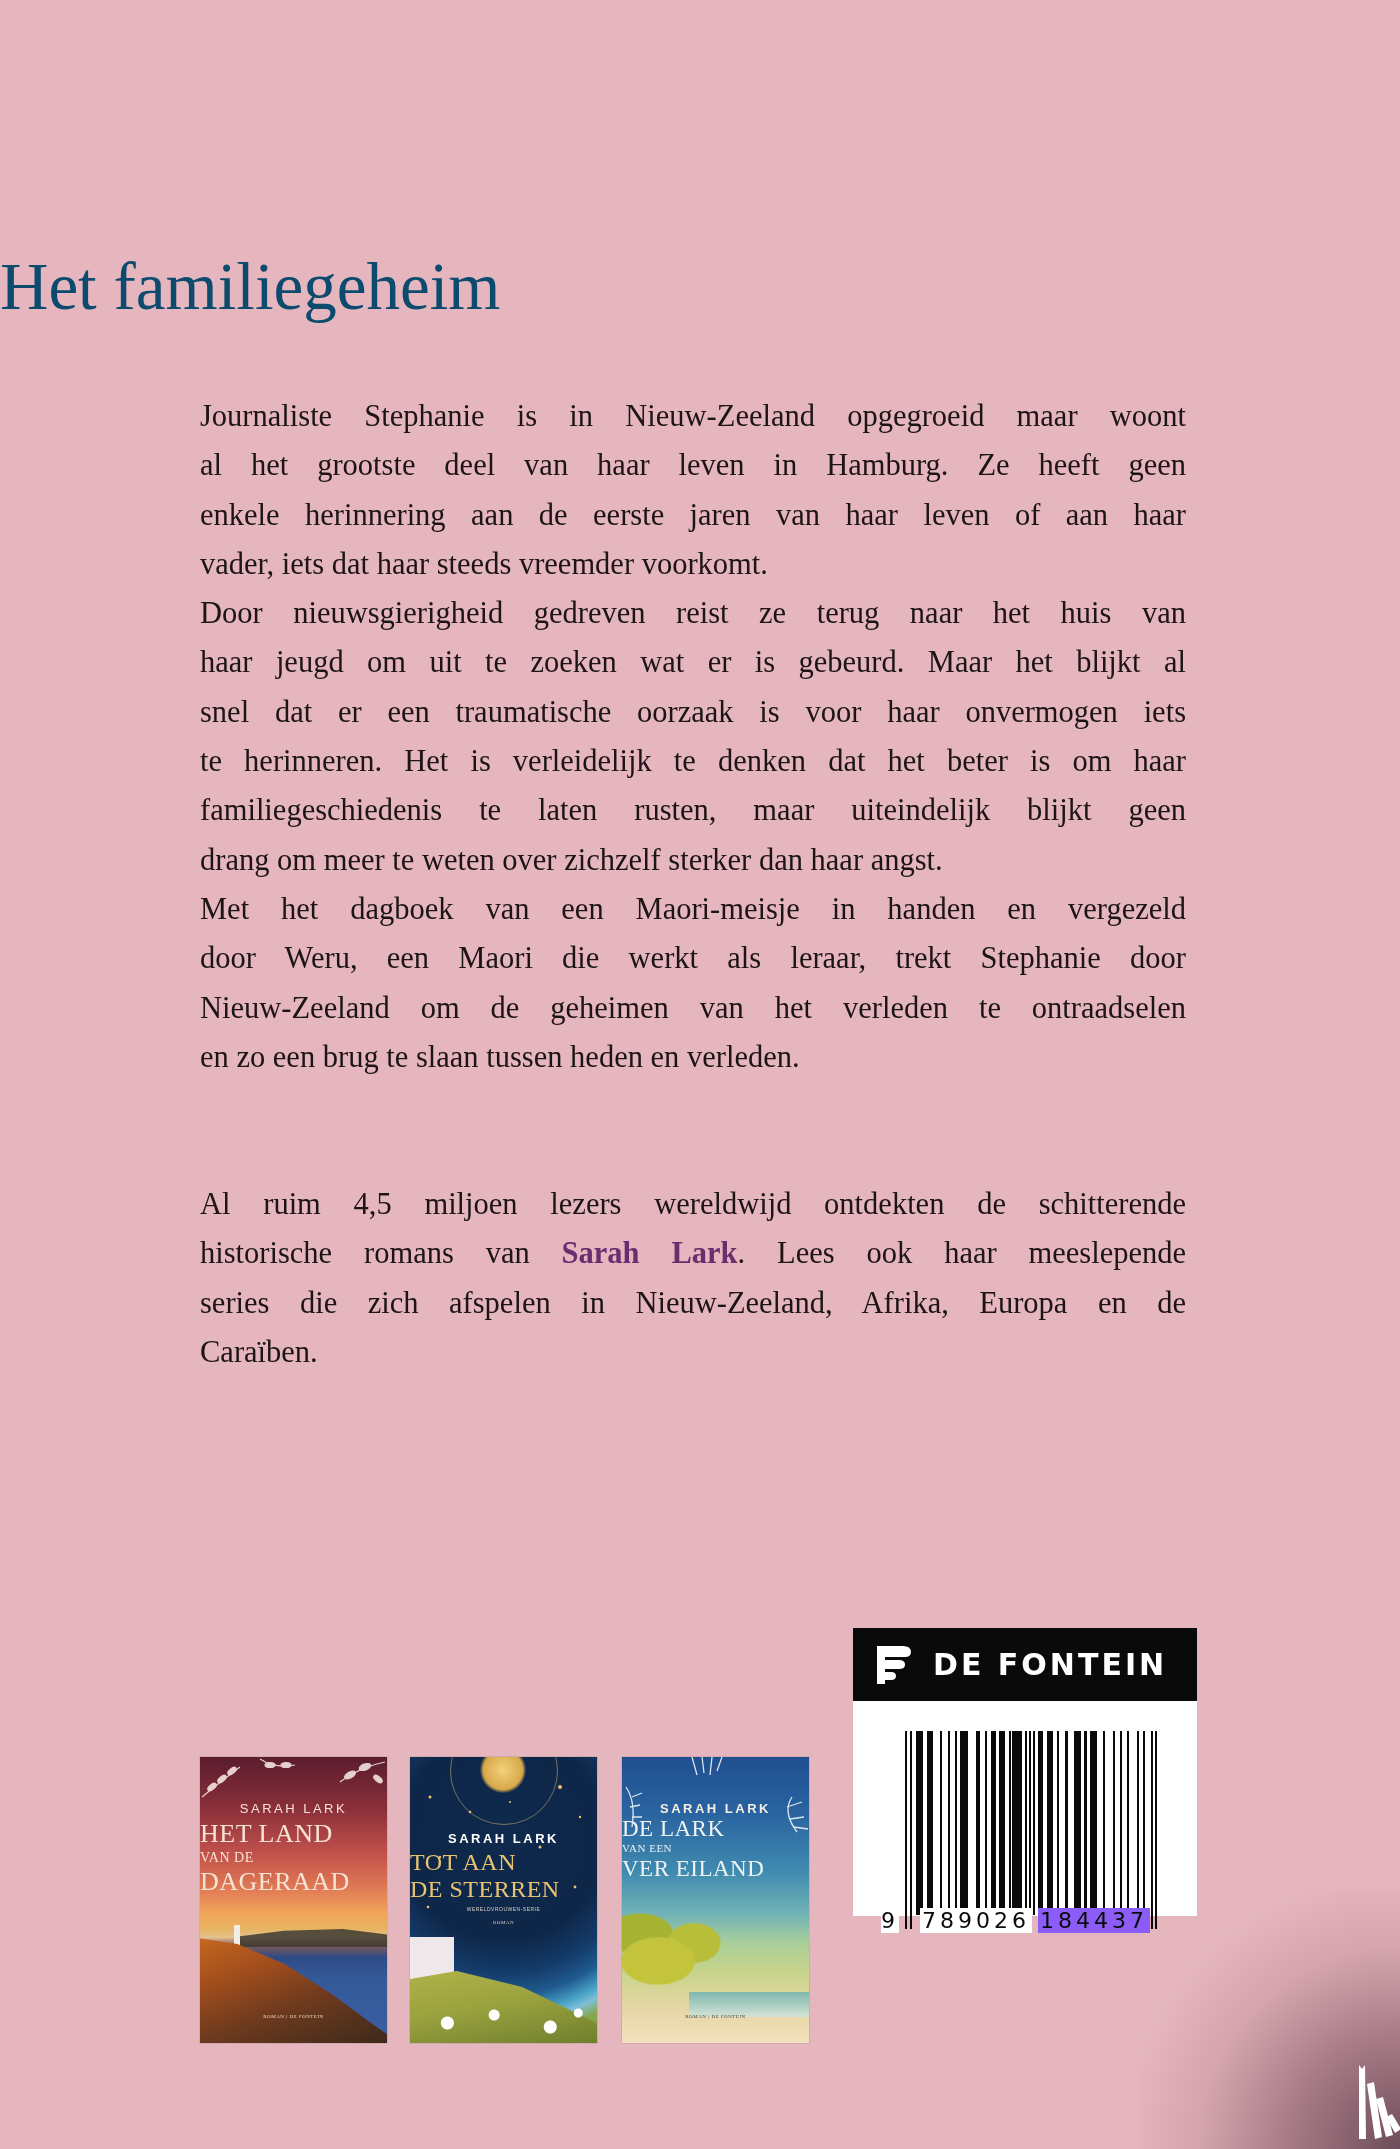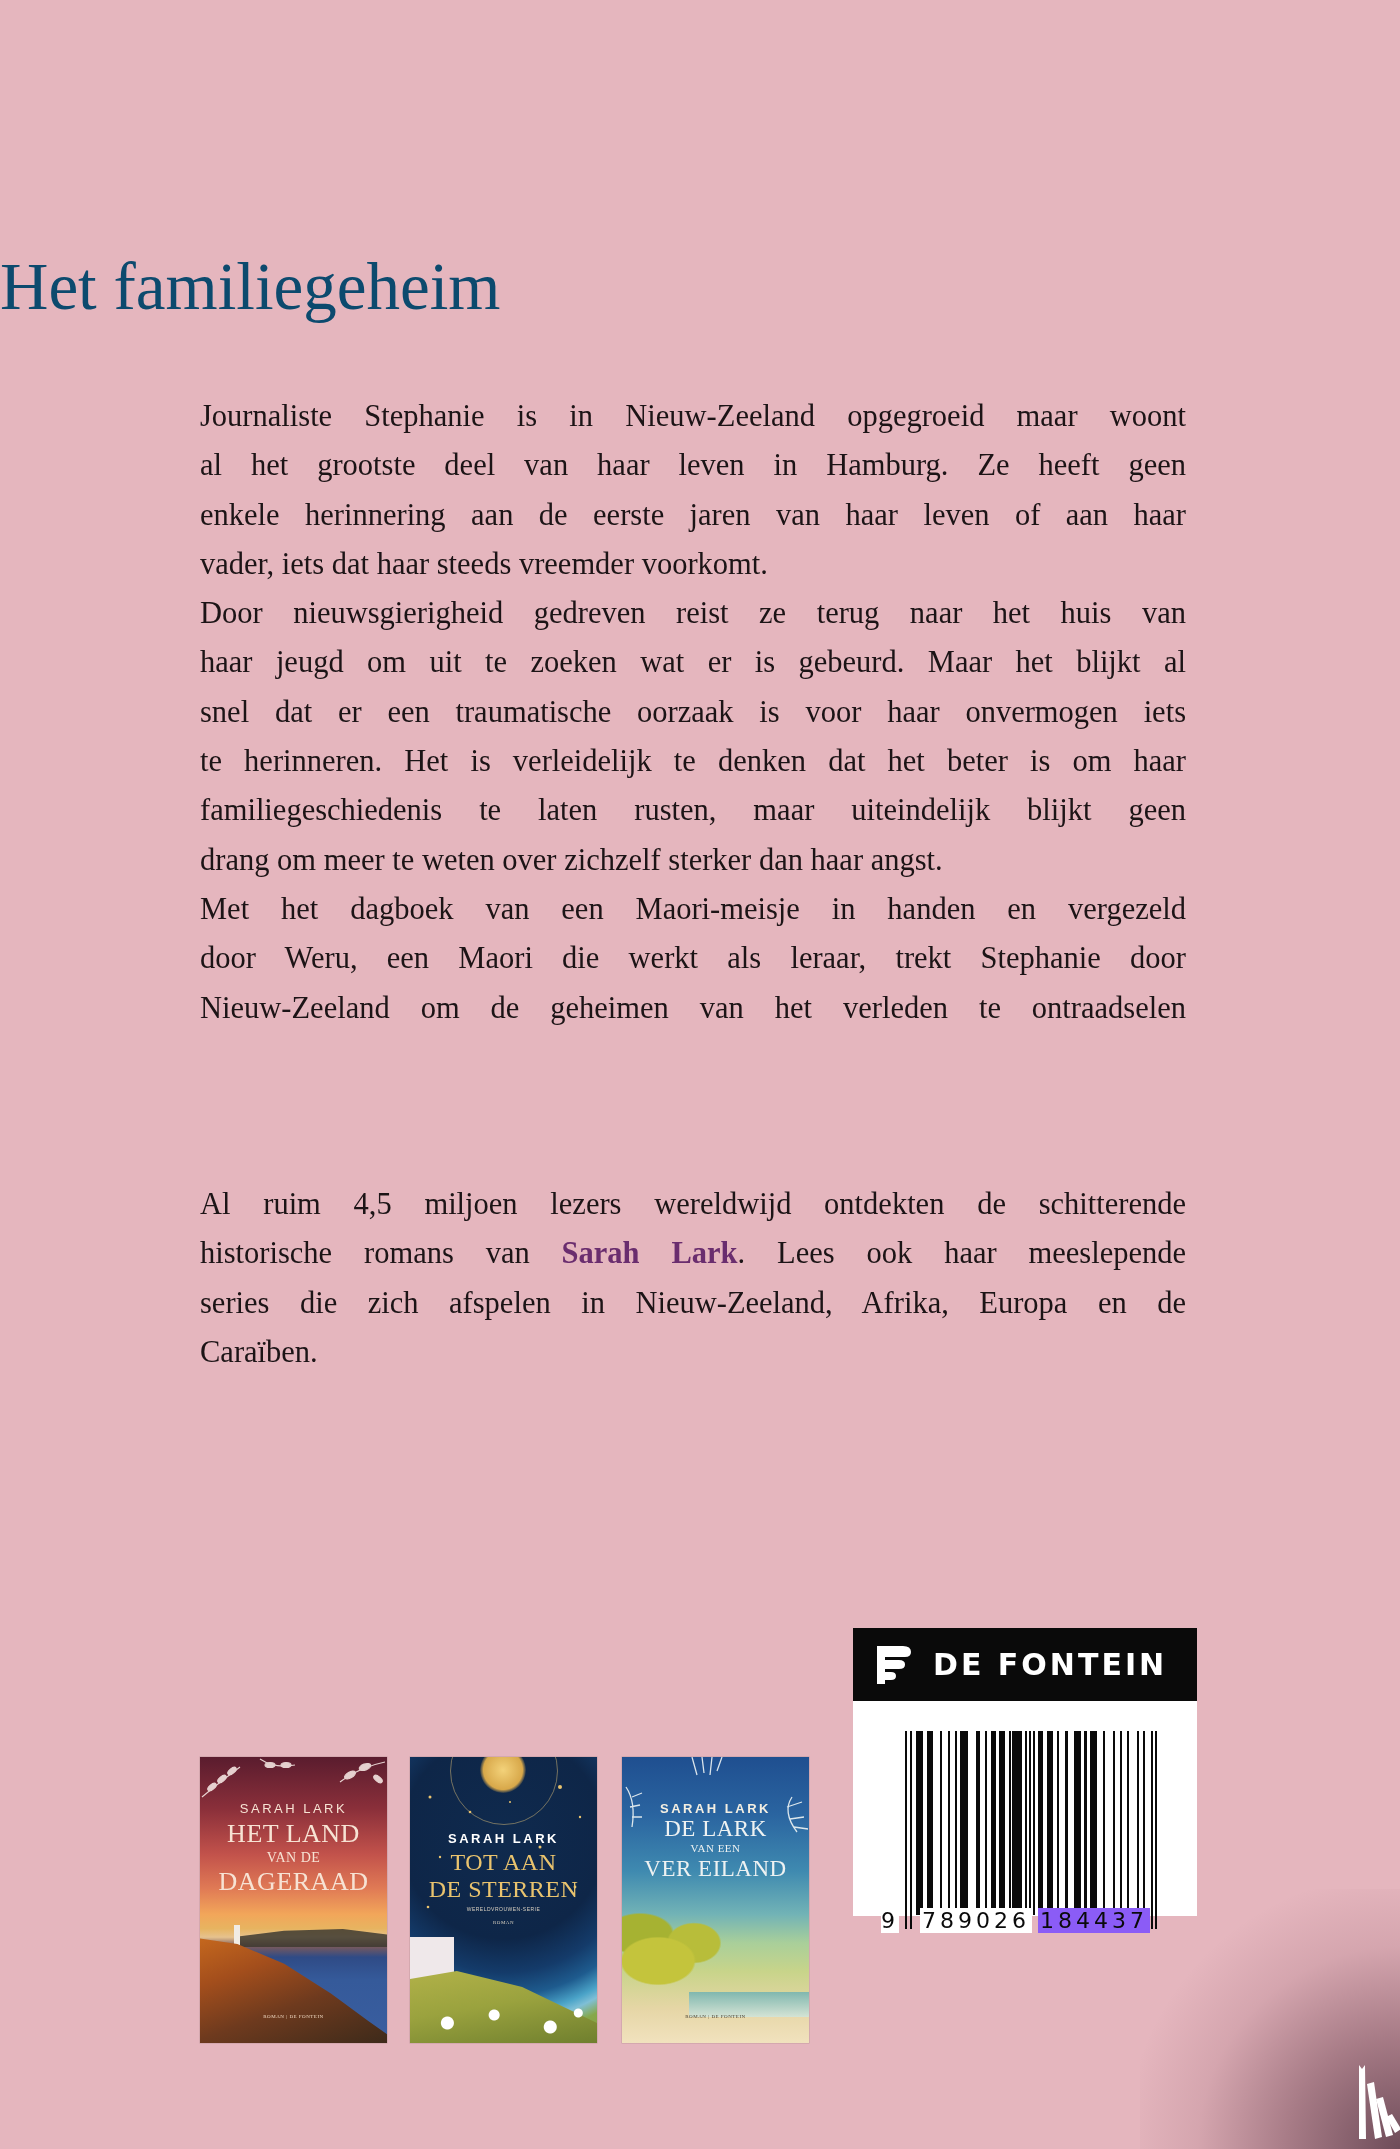--- a/index.html
+++ b/index.html
@@ -28,21 +28,21 @@
 
   .book {
     position: absolute; top: 1757px; width: 187px; height: 286px; overflow: hidden;
     box-shadow: 0 0 0 0.5px rgba(0,0,0,0.15);
   }
   .book .author {
     position: absolute; left: 0; right: 0; text-align: center;
     font-family: "Liberation Sans", sans-serif; font-size: 13px; letter-spacing: 2.5px;
   }
   .book .bt {
-    position: absolute; left: 0; right: 0; text-align: center;
+    position: absolute; left: 0; right: 0; 
     font-family: "Liberation Serif", serif; line-height: 1;
     letter-spacing: 0.5px;
   }
   .book .foot {
     position: absolute; bottom: 24px; left: 0; right: 0; text-align: center;
     font-size: 5px; letter-spacing: 0.5px; font-family: "Liberation Serif", serif;
   }
   
   .b1 { left: 200px;
     background: linear-gradient(180deg, #5a1c2e 0%, #8a2f3a 18%, #c2524b 34%, #e07a55 46%, #f2a65a 55%, #e7b460 60%, #e6c28e 63%, #7e5a5a 66%, #2f4b86 70%, #355a9a 78%, #3a5ea0 100%);
@@ -119,20 +119,21 @@
     <div class="ln l">vader, iets dat haar steeds vreemder voorkomt.</div>
     <div class="ln j">Door nieuwsgierigheid gedreven reist ze terug naar het huis van</div>
     <div class="ln j">haar jeugd om uit te zoeken wat er is gebeurd. Maar het blijkt al</div>
     <div class="ln j">snel dat er een traumatische oorzaak is voor haar onvermogen iets</div>
     <div class="ln j">te herinneren. Het is verleidelijk te denken dat het beter is om haar</div>
     <div class="ln j">familiegeschiedenis te laten rusten, maar uiteindelijk blijkt geen</div>
     <div class="ln l">drang om meer te weten over zichzelf sterker dan haar angst.</div>
     <div class="ln j">Met het dagboek van een Maori-meisje in handen en vergezeld</div>
     <div class="ln j">door Weru, een Maori die werkt als leraar, trekt Stephanie door</div>
     <div class="ln j">Nieuw-Zeeland om de geheimen van het verleden te ontraadselen</div>
+    <div class="ln l">en zo een brug te slaan tussen heden en verleden.</div>
   </div>
 
   <div class="para p2">
     <div class="ln j">Al ruim 4,5 miljoen lezers wereldwijd ontdekten de schitterende</div>
     <div class="ln j"><span>historische romans van </span><span class="accent">Sarah Lark</span><span>. Lees ook haar meeslepende</span></div>
     <div class="ln j">series die zich afspelen in Nieuw-Zeeland, Afrika, Europa en de</div>
     <div class="ln l">Caraïben.</div>
   </div>
 
   <div class="book b1">

